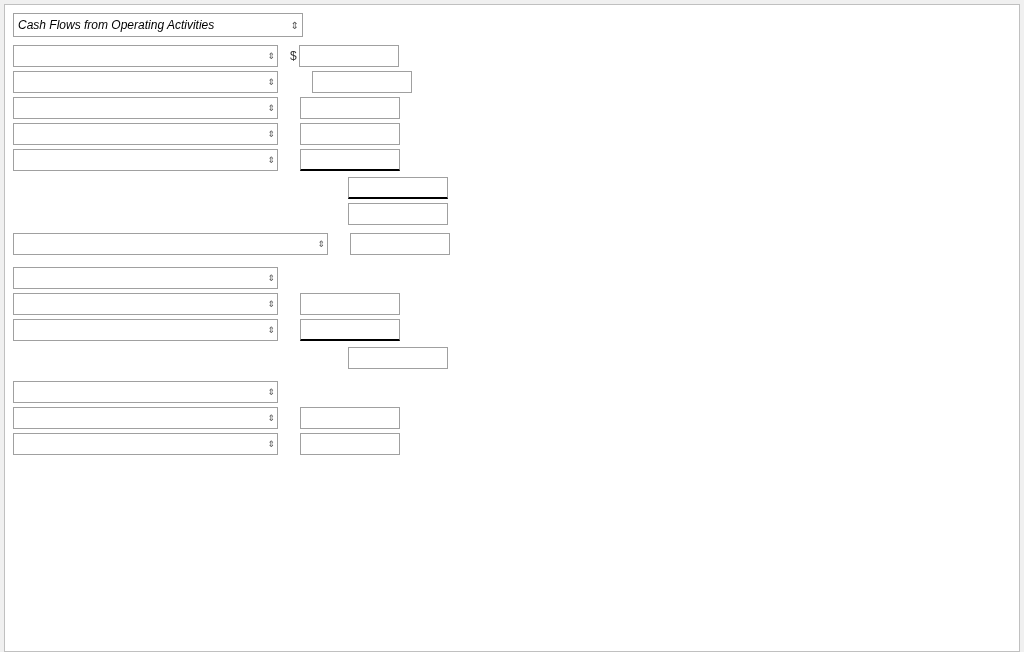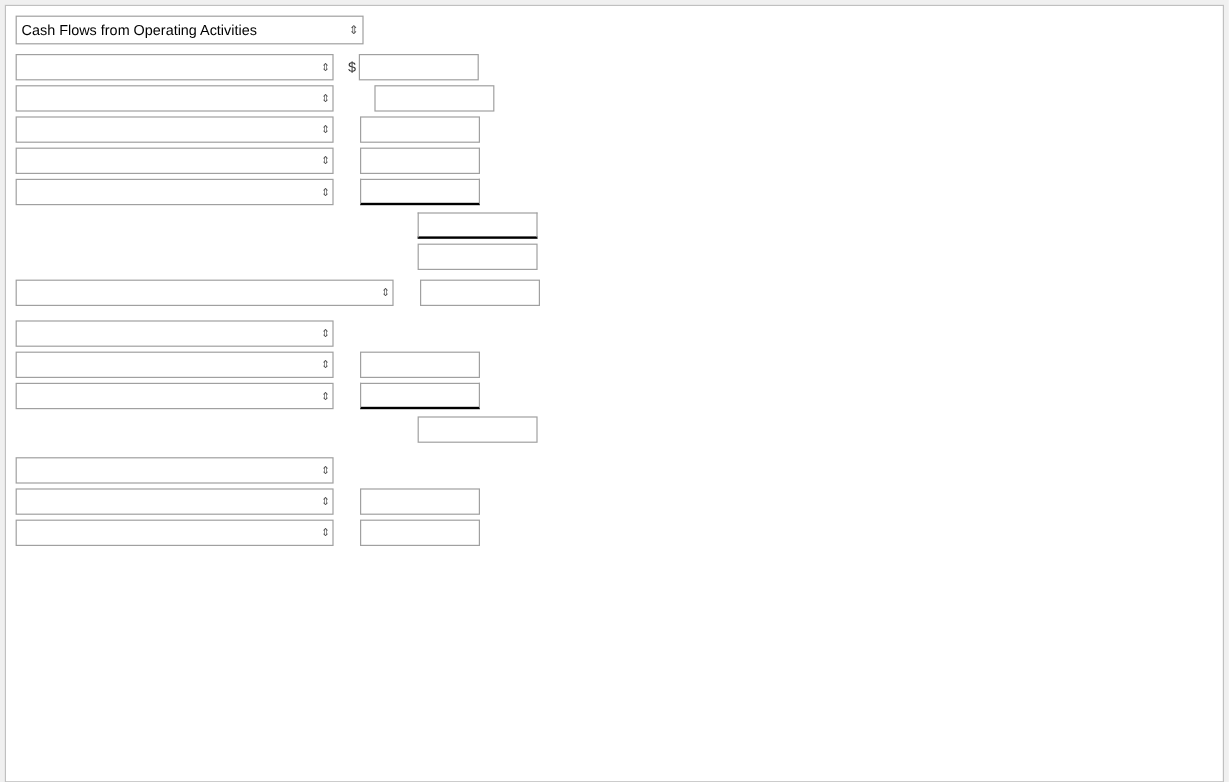--- a/index.html
+++ b/index.html
@@ -34,20 +34,21 @@
       border: 1px solid #a0a0a0;
       background: #ffffff;
       padding: 2px 20px 2px 4px;
       font-size: 12px;
       appearance: none;
       -webkit-appearance: none;
       position: relative;
       width: 290px;
       height: 24px;
       cursor: pointer;
+      font-style: italic;
     }
 
     .select-wrapper {
       position: relative;
       display: inline-block;
     }
 
     .select-wrapper::after {
       content: '⇕';
       position: absolute;

